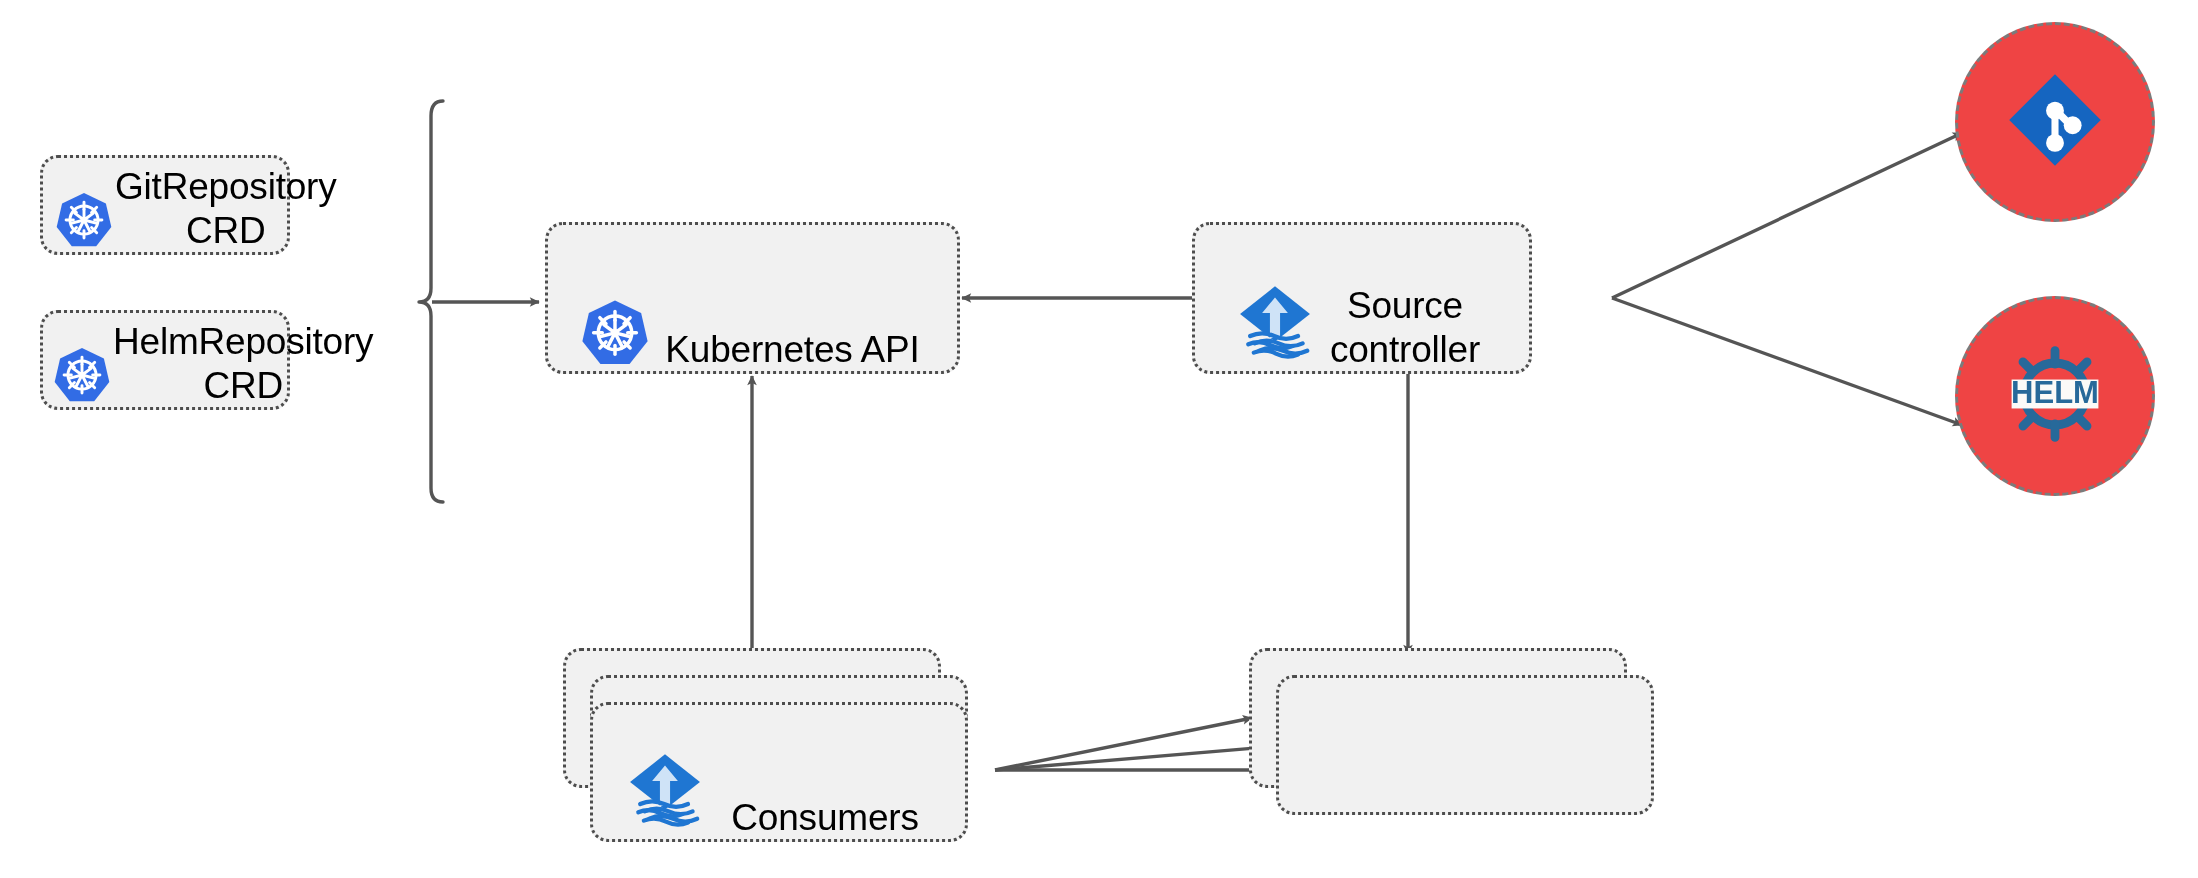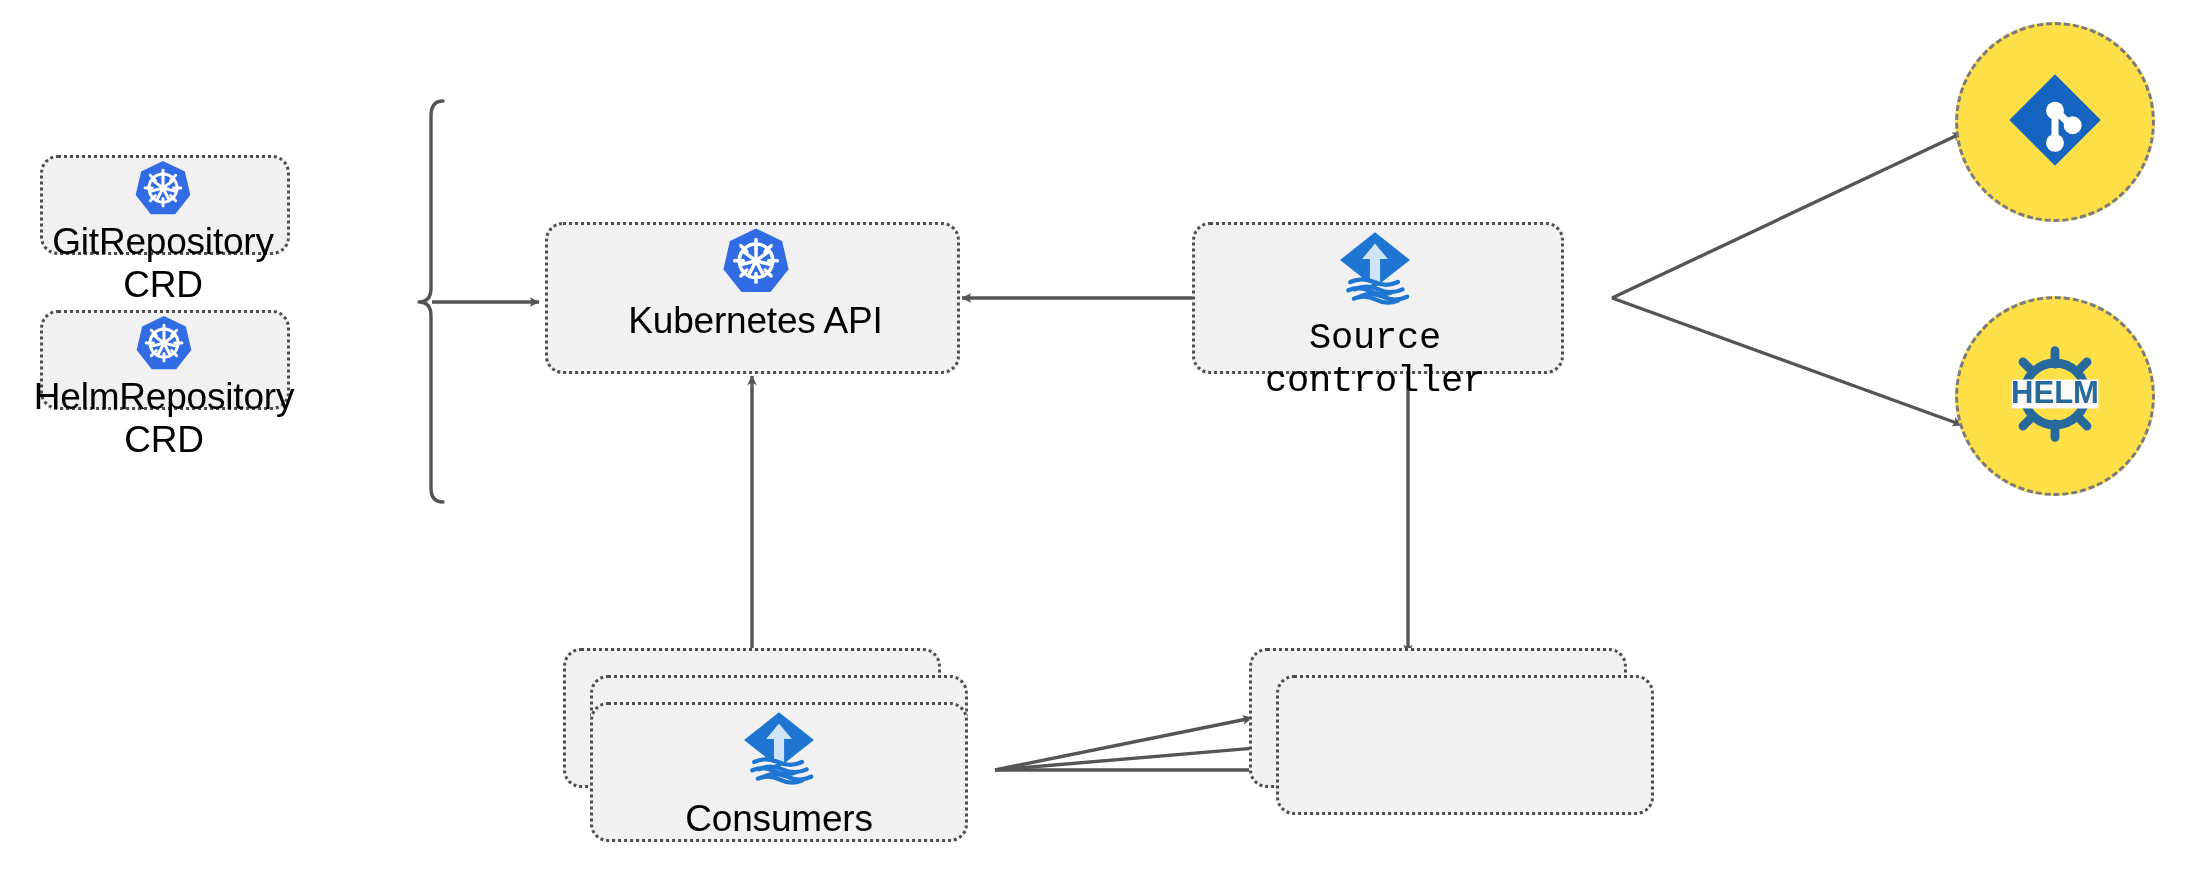--- a/index.html
+++ b/index.html
@@ -26,22 +26,21 @@
     pointer-events: none;
   }
 
   .node {
     position: absolute;
     box-sizing: border-box;
     background: #f1f1f1;
     border: 3px dotted #4d4d4d;
     border-radius: 18px;
     display: flex;
-    align-items: center;
-    flex-direction: column;
+    align-items: flex-end;
   }
   .node .ico {
     flex: 0 0 auto;
     display: flex;
     align-items: center;
     justify-content: center;
   }
   .node .label {
     flex: 1 1 auto;
     text-align: center;
@@ -56,21 +55,21 @@
     position: absolute;
     box-sizing: border-box;
     background: #f1f1f1;
     border: 3px dotted #4d4d4d;
     border-radius: 18px;
   }
 
   .circle {
     position: absolute;
     box-sizing: border-box;
-    background: #fde047;
+    background: #ef4444;
     border: 3px dashed #7b7b7b;
     border-radius: 50%;
     display: flex;
     align-items: center;
     justify-content: center;
   }
 
   .crd-label { font-size: 36px; }
 </style>
 </head>
@@ -184,21 +183,21 @@
           <line x1="32" y1="31" x2="25.5" y2="43.6"></line>
           <line x1="32" y1="31" x2="18.6" y2="34.4"></line>
           <line x1="32" y1="31" x2="22.3" y2="23.8"></line>
         </g>
         <circle cx="32" cy="31" r="3.4" fill="#ffffff"></circle>
       </svg>
     </span>
     <span class="label">Kubernetes API</span>
   </div>
 
-  <div class="node" style="left:1192px; top:222px; width:372px; height:152px; padding:0 40px 0 34px;font-family:Liberation Mono, monospace;">
+  <div class="node" style="left:1192px; top:222px; width:340px; height:152px; padding:0 40px 0 34px;">
     <span class="ico">
       <svg width="92" height="92" viewBox="0 0 100 100" xmlns="http://www.w3.org/2000/svg">
         <path d="M50 8 L88 38 L50 68 L12 38 Z" fill="#1f76d2"></path>
         <path d="M50 20 L64 37 L55.5 37 L55.5 64 L44.5 64 L44.5 37 L36 37 Z" fill="#cfe3f7"></path>
         <g stroke="#1f76d2" stroke-width="4.6" fill="none" stroke-linecap="round">
           <path d="M23 62 Q 36 56 49 62 Q 62 68 75 62"></path>
           <path d="M28 70 Q 41 64 54 70 Q 67 76 80 70"></path>
           <path d="M33 78 Q 46 72 59 78 Q 72 84 85 78"></path>
           <path d="M21 71 Q 33 66 45 72 Q 57 78 69 73"></path>
           <path d="M27 80 Q 39 75 51 81 Q 63 87 75 82"></path>

